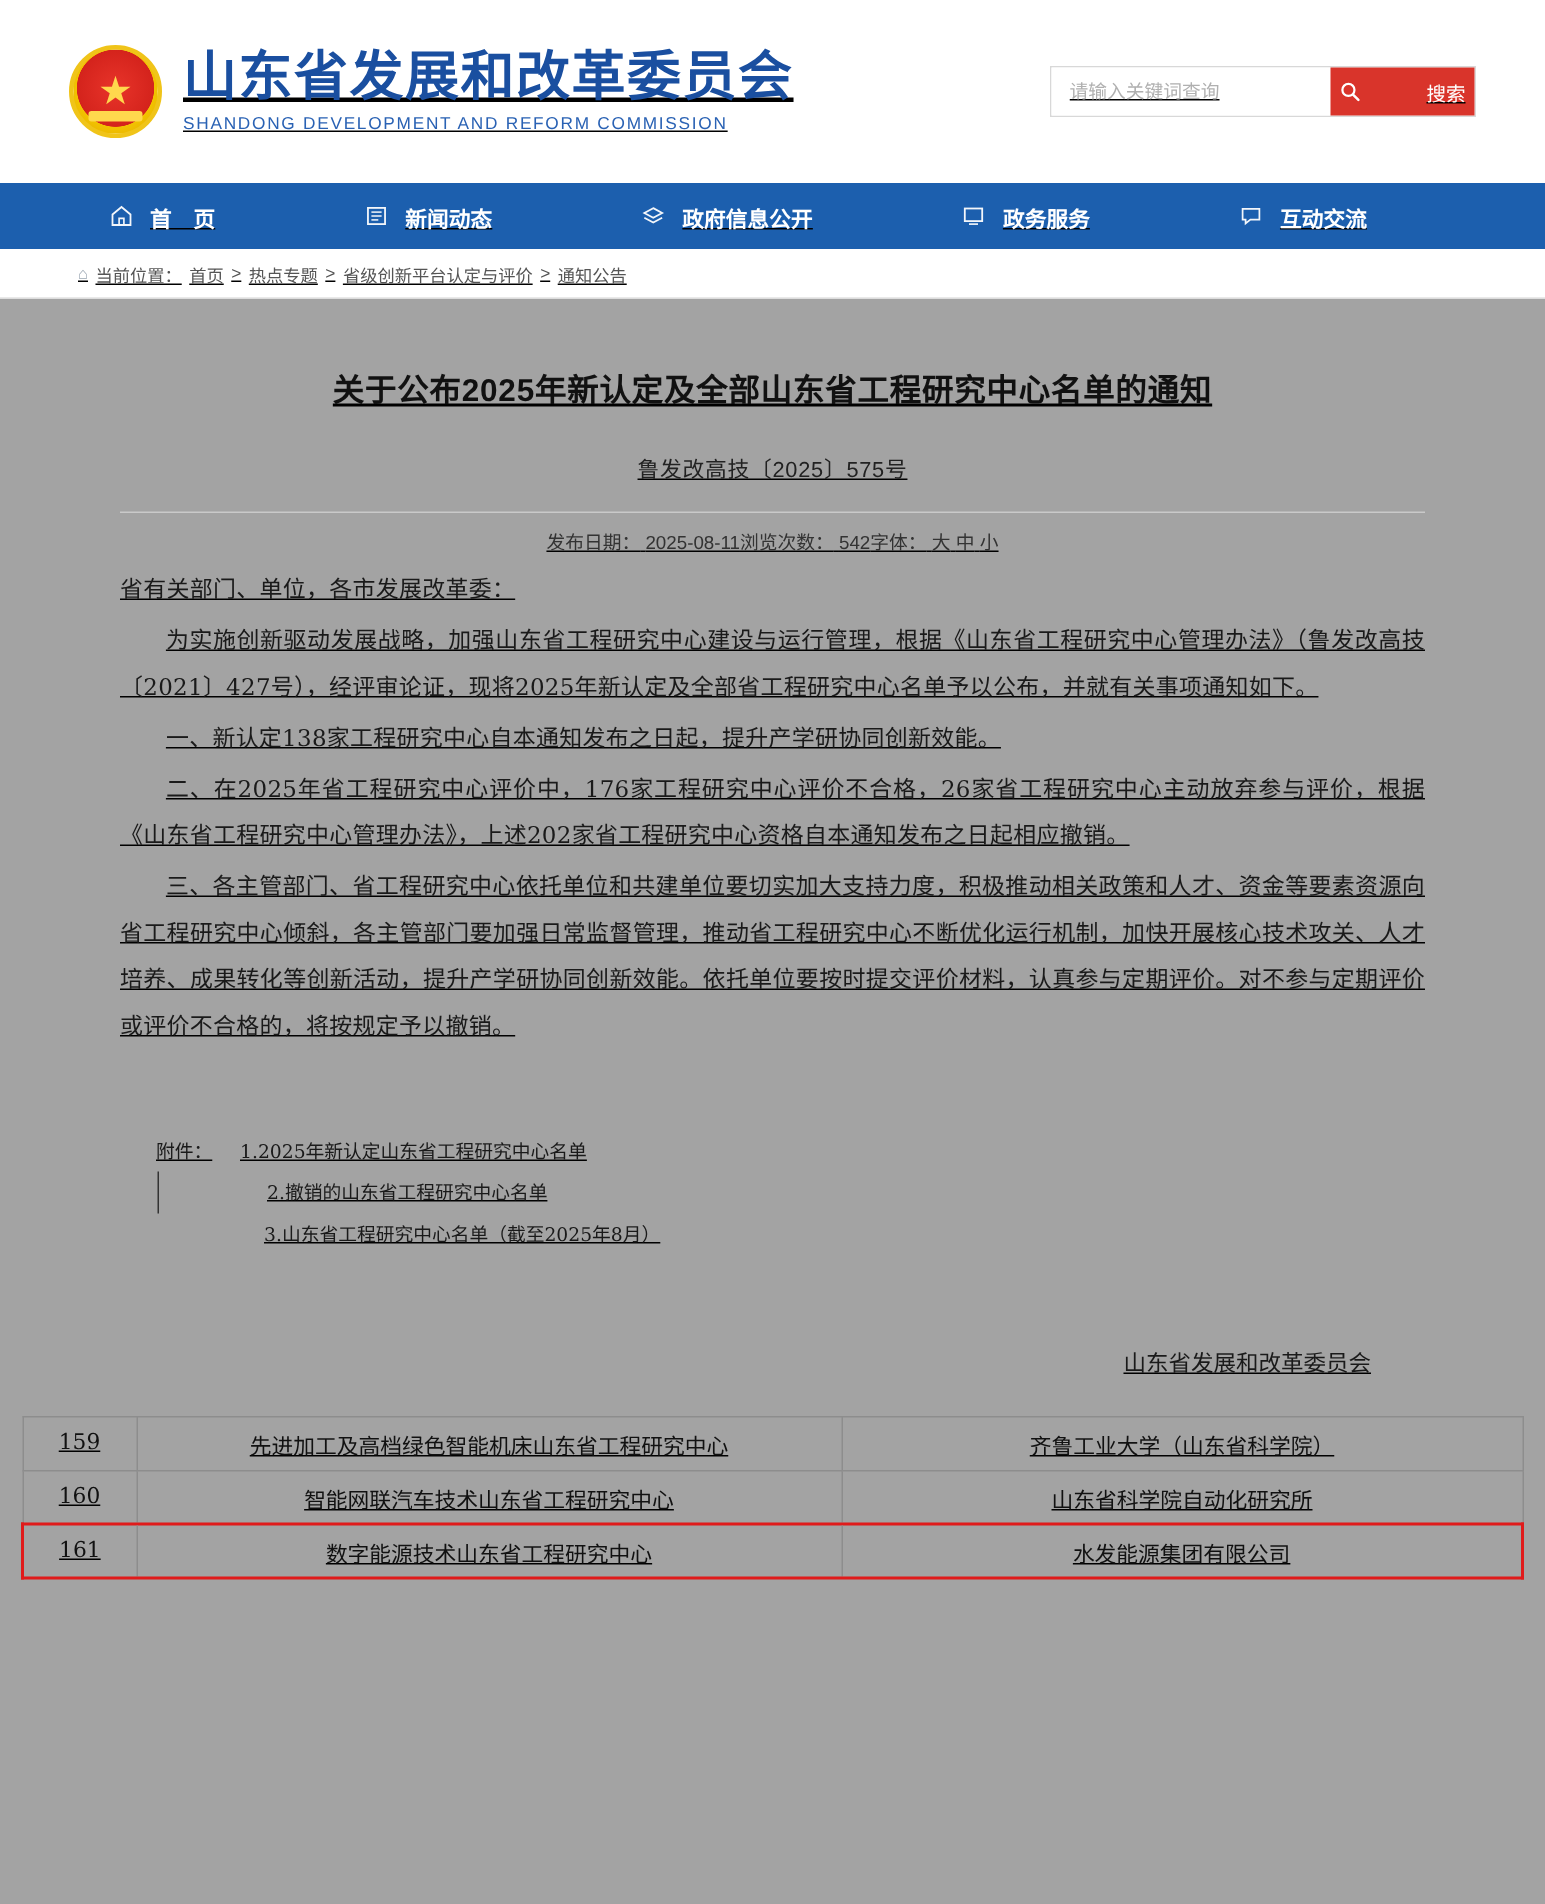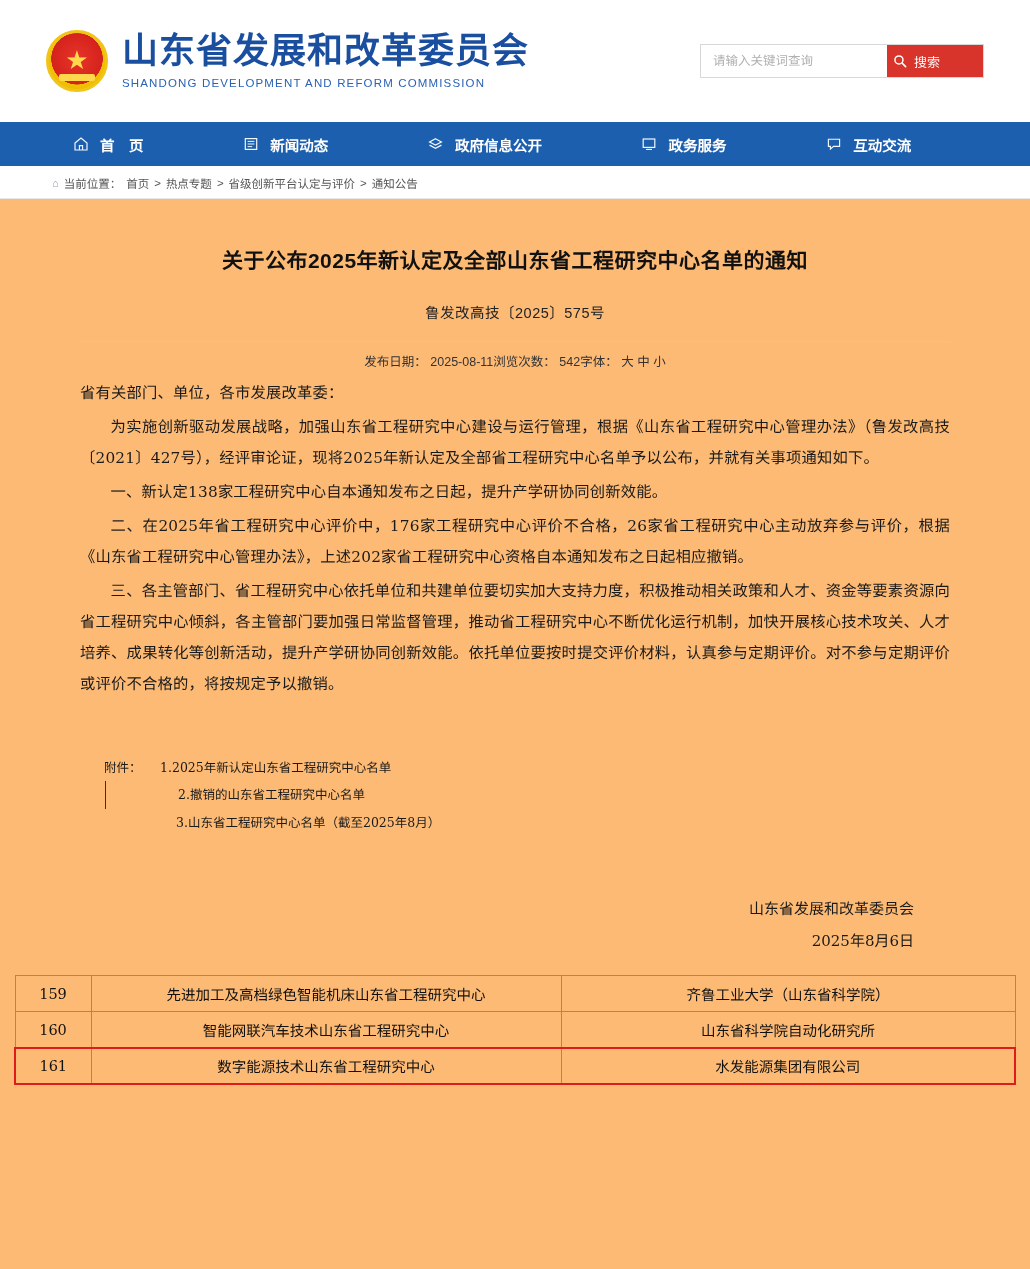--- a/index.html
+++ b/index.html
@@ -6,22 +6,23 @@
   * { box-sizing: border-box; }
   html, body {
     margin: 0; padding: 0;
     background: #ffffff;
     font-family: "Liberation Sans", "DejaVu Sans", sans-serif;
   }
   .page {
     width: 1030px;
     min-height: 1269px;
     margin: 0 auto;
-    background: #fdba74;
+    background: #a3a3a3;
     position: relative;
+    text-decoration: underline;
   }
 
   
   .header {
     height: 122px;
     display: flex;
     align-items: center;
     padding: 0 46px;
     background: #ffffff;
   }
@@ -91,21 +92,21 @@
   }
   .search-input::placeholder { color: #b0b0b0; }
   .search-btn {
     flex: none;
     width: 96px; height: 100%;
     background: #d9342b;
     color: #fff;
     border: none;
     display: flex;
     align-items: center;
-    justify-content: flex-start;
+    justify-content: space-between;
     gap: 7px;
     font-size: 13px;
     cursor: pointer;
     font-family: "Liberation Sans", sans-serif;
   }
   .search-btn svg { display: block; }
 
   
   .nav {
     height: 44px;
@@ -371,21 +372,20 @@
       <div class="attach-row">
         <span class="attach-label">附件：</span>
         <span>1.2025年新认定山东省工程研究中心名单</span>
       </div>
       <div class="attach-sub caret">2.撤销的山东省工程研究中心名单</div>
       <div class="attach-sub">3.山东省工程研究中心名单（截至2025年8月）</div>
     </div>
 
     <div class="signature">
       <div>山东省发展和改革委员会</div>
-      <div>2025年8月6日</div>
     </div>
   </div>
 
   <div class="tbl-wrap">
     <table class="list">
       <tbody>
         <tr>
           <td class="idx">159</td>
           <td class="name">先进加工及高档绿色智能机床山东省工程研究中心</td>
           <td>齐鲁工业大学（山东省科学院）</td>

